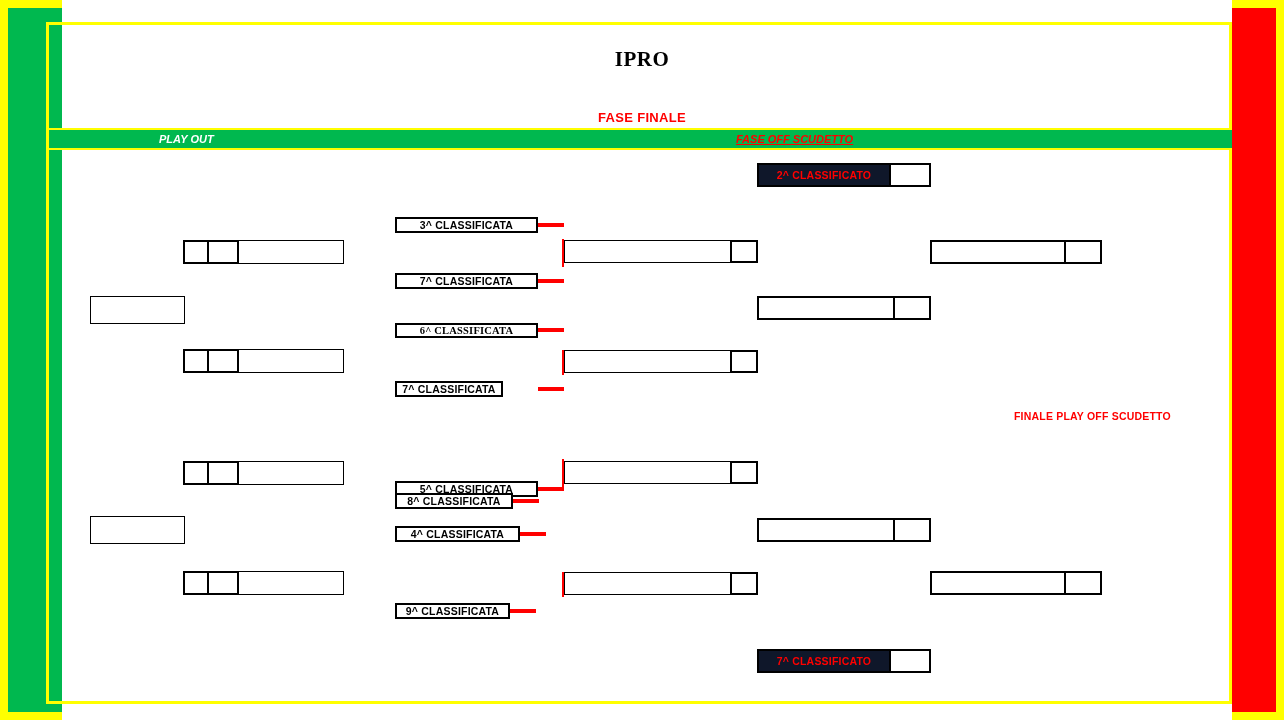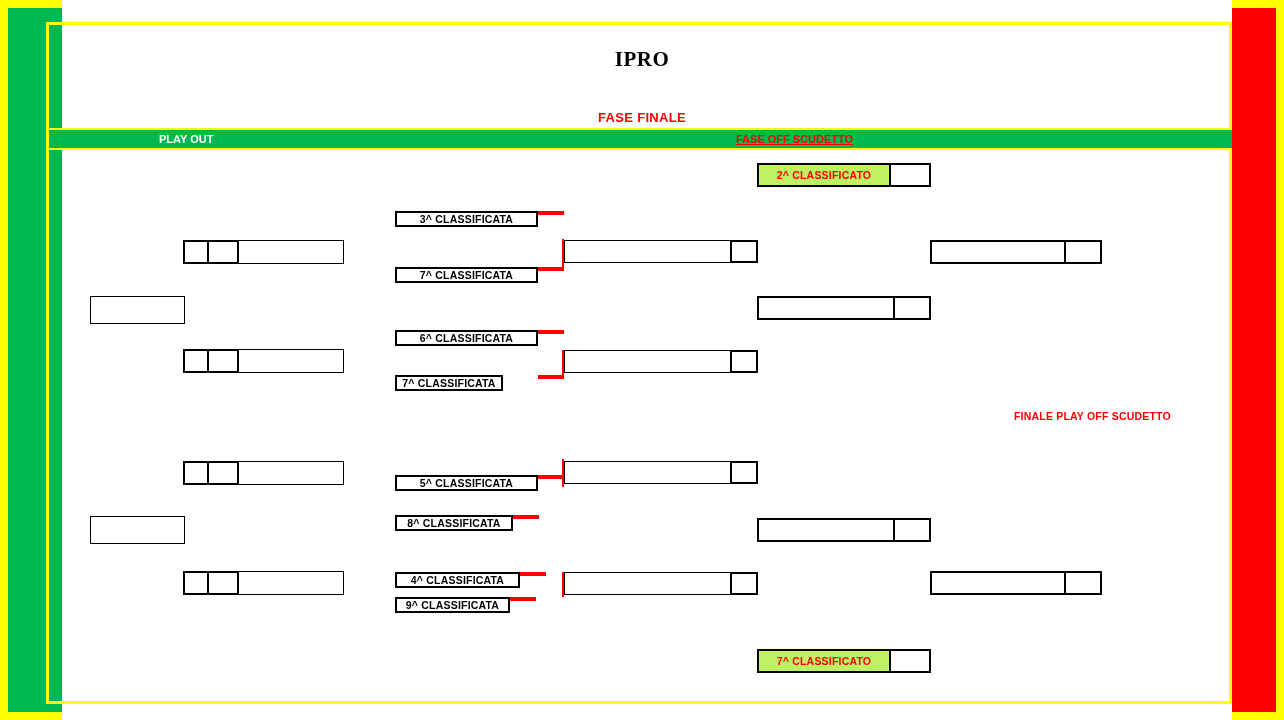--- a/index.html
+++ b/index.html
@@ -84,38 +84,39 @@
     background: #00b84f;
     border-top: 2px solid #ffff00;
     border-bottom: 2px solid #ffff00;
     box-sizing: border-box;
   }
   .section-bar .lbl {
     position: absolute;
     font-size: 11px;
     font-weight: bold;
     top: 3px;
+    font-style: italic;
   }
   .lbl-playout {
     left: 110px;
     color: #ffffff;
   }
   .lbl-playoff {
     left: 687px;
     color: #ff0000;
     text-decoration: underline;
   }
 
   
   .seed-row {
     position: absolute;
     height: 28px;
     box-sizing: border-box;
     display: flex;
-    align-items: flex-start;
+    align-items: center;
   }
   .seed-label {
     flex: 1 1 auto;
     border: 2px solid #000000;
     box-sizing: border-box;
     background: #ffffff;
     display: flex;
     align-items: center;
     justify-content: center;
     font-size: 10.5px;
@@ -181,21 +182,21 @@
     height: 24px;
     display: flex;
     align-items: stretch;
     box-sizing: border-box;
   }
   .clf-label {
     flex: 1 1 auto;
     border: 2px solid #000000;
     border-right: none;
     box-sizing: border-box;
-    background: #bef264;
+    background: #0f172a;
     display: flex;
     align-items: center;
     justify-content: center;
     font-size: 10.5px;
     font-weight: bold;
     color: #ff0000;
     letter-spacing: 0.2px;
   }
   .clf-cell {
     flex: 0 0 42px;
@@ -266,39 +267,39 @@
 
   <div class="seed-row" style="left:395px; top:211px; width:169px;">
     <div class="seed-label">3^ CLASSIFICATA</div>
     <div class="seed-score"></div>
   </div>
   <div class="seed-row" style="left:395px; top:267px; width:169px;">
     <div class="seed-label">7^ CLASSIFICATA</div>
     <div class="seed-score"></div>
   </div>
 
-  <div class="seed-row" style="left:395px; top:330px; width:169px;">
+  <div class="seed-row" style="left:395px; top:316px; width:169px;font-family:Liberation Serif, serif;">
     <div class="seed-label">6^ CLASSIFICATA</div>
     <div class="seed-score"></div>
   </div>
   <div class="seed-row" style="left:395px; top:375px; width:169px;gap:35px;">
     <div class="seed-label">7^ CLASSIFICATA</div>
     <div class="seed-score"></div>
   </div>
 
   <div class="seed-row" style="left:395px; top:431px; width:169px;margin-top:44px;">
     <div class="seed-label">5^ CLASSIFICATA</div>
     <div class="seed-score"></div>
   </div>
-  <div class="seed-row" style="left:395px; top:515px; width:144px;">
+  <div class="seed-row" style="left:395px; top:487px; width:144px;">
     <div class="seed-label">8^ CLASSIFICATA</div>
     <div class="seed-score"></div>
   </div>
 
-  <div class="seed-row" style="left:395px; top:572px; width:151px;">
+  <div class="seed-row" style="left:395px; top:520px; width:151px;">
     <div class="seed-label">4^ CLASSIFICATA</div>
     <div class="seed-score"></div>
   </div>
   <div class="seed-row" style="left:395px; top:597px; width:141px;">
     <div class="seed-label">9^ CLASSIFICATA</div>
     <div class="seed-score"></div>
   </div>
 
   <div class="vconn-red" style="left:562px; top:239px; height:28px;"></div>
   <div class="vconn-red" style="left:562px; top:350px; height:25px;"></div>

